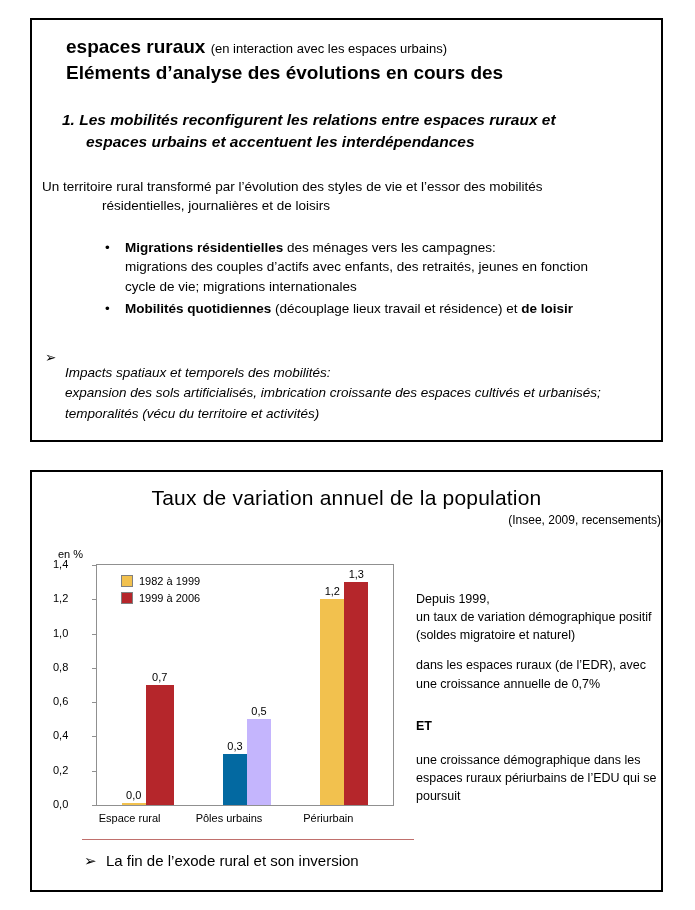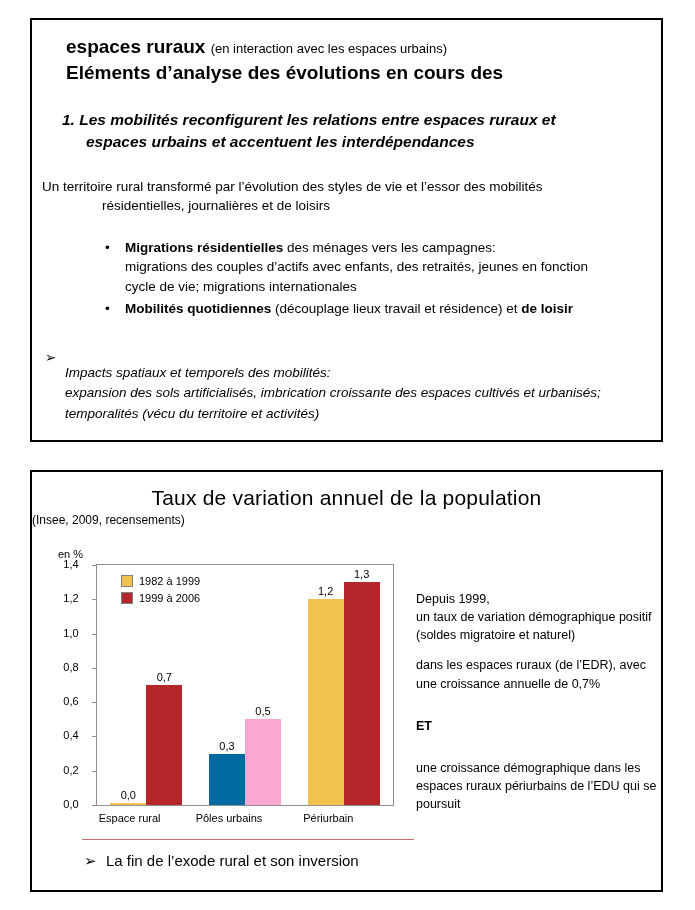--- a/index.html
+++ b/index.html
@@ -35,48 +35,48 @@
   .bullet .btext { flex:1; }
   .bullet .b { font-weight:bold; }
   .bullet .detail { display:block; }
 
   .s1-arrow { margin:28px 36px 0 13px; display:flex; font-size:13.5px; font-style:italic; line-height:1.5; }
   .arrow-glyph { font-family:"DejaVu Sans",sans-serif; font-style:normal; flex:0 0 20px; width:20px; }
   .s1-arrow .a-line1 { display:block;margin-top:16px; }
 
   
   .s2-title { text-align:center; margin-top:14px; font-size:21px; font-weight:normal; letter-spacing:0.2px; }
-  .s2-subtitle { text-align:left; margin-top:3px; font-size:12px; }
+  .s2-subtitle { text-align:right; margin-top:3px; font-size:12px; }
 
   .chart-area { position:absolute; left:20px; top:74px; width:400px; height:310px; }
   .en-pct { position:absolute; left:6px; top:2px; font-size:11px; }
   .plot { position:absolute; left:44px; top:18px; width:298px; height:242px; border:1px solid #909090; background:#fff; }
 
   .yticks { position:absolute; left:0; top:0; width:100%; height:100%; }
-  .ytick-label { position:absolute; left:-44px; width:36px; text-align:center; font-size:11px; }
+  .ytick-label { position:absolute; left:-44px; width:36px; text-align:left; font-size:11px; }
   .ytick-mark { position:absolute; left:-5px; width:5px; height:1px; background:#909090; }
 
   .bars { position:absolute; left:0; top:0; right:0; bottom:0; display:flex; align-items:flex-end; justify-content:space-around; }
   .bar-group { display:flex; align-items:flex-end; }
-  .bar { width:36px; position:relative; }
+  .bar { width:24px; position:relative; }
   .bar-value { position:absolute; bottom:calc(100% + 2px); left:50%; transform:translateX(-50%); font-size:11px; white-space:nowrap; }
 
   .legend { position:absolute; left:24px; top:10px; }
   .legend-row { display:flex; align-items:center; margin-bottom:5px; font-size:11px; }
   .legend-swatch { display:inline-block; width:12px; height:12px; margin-right:6px; border:1px solid #808080; }
 
   .cats { position:absolute; left:28px; top:266px; width:298px; display:flex; }
   .cat { flex:1; text-align:center; font-size:11px; }
 
   .chart-underline { position:absolute; left:30px; top:293px; width:332px; height:1px; background:#c0706d; }
 
   .right-panel { position:absolute; left:384px; top:118px; width:246px; text-align:left; font-size:12.5px; line-height:1.45; }
   .rp-p1 { margin-bottom:12px; }
   .rp-p2 { margin-bottom:24px; }
-  .rp-et { font-weight:bold; margin-bottom:24px; }
+  .rp-et { font-weight:bold; margin-bottom:16px; }
 
   .s2-footer { position:absolute; left:52px; bottom:20px; display:flex; font-size:15px; }
   .s2-footer .arrow-glyph { flex:0 0 22px; width:22px; }
 </style>
 </head>
 <body>
 
 <div class="page">
 
   <section class="slide slide1">
@@ -158,21 +158,21 @@
                 <div class="bar-value">0,0</div>
               </div>
               <div class="bar" style="height: 120px; background: rgb(181, 38, 43); padding-left: 28px;">
                 <div class="bar-value">0,7</div>
               </div>
             </div>
             <div class="bar-group">
               <div class="bar" style="height: 51px; background: #0369a1;">
                 <div class="bar-value">0,3</div>
               </div>
-              <div class="bar" style="height: 86px; background: #f9a8d4;">
+              <div class="bar" style="height: 86px; background: #c4b5fd;">
                 <div class="bar-value">0,5</div>
               </div>
             </div>
             <div class="bar-group">
               <div class="bar" style="height: 206px; background: rgb(242, 193, 78);">
                 <div class="bar-value">1,2</div>
               </div>
               <div class="bar" style="height: 223px; background: rgb(181, 38, 43);">
                 <div class="bar-value">1,3</div>
               </div>

